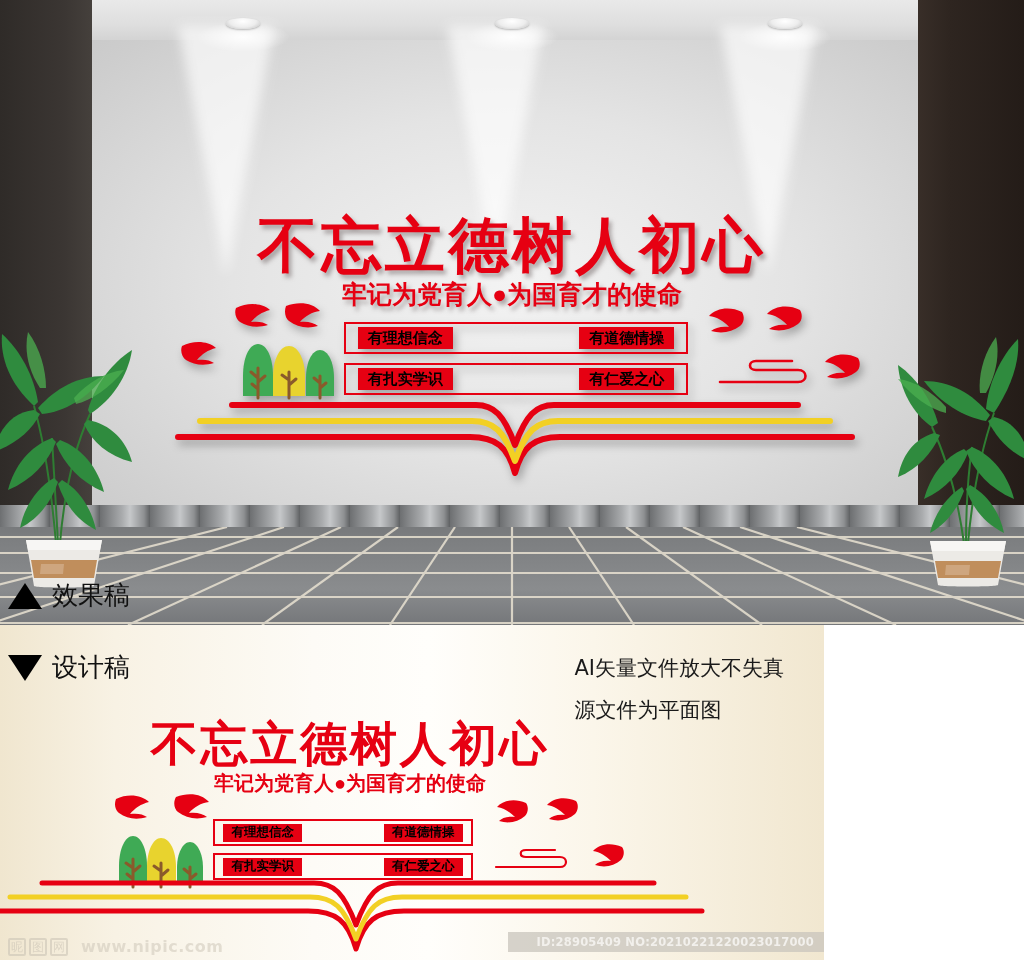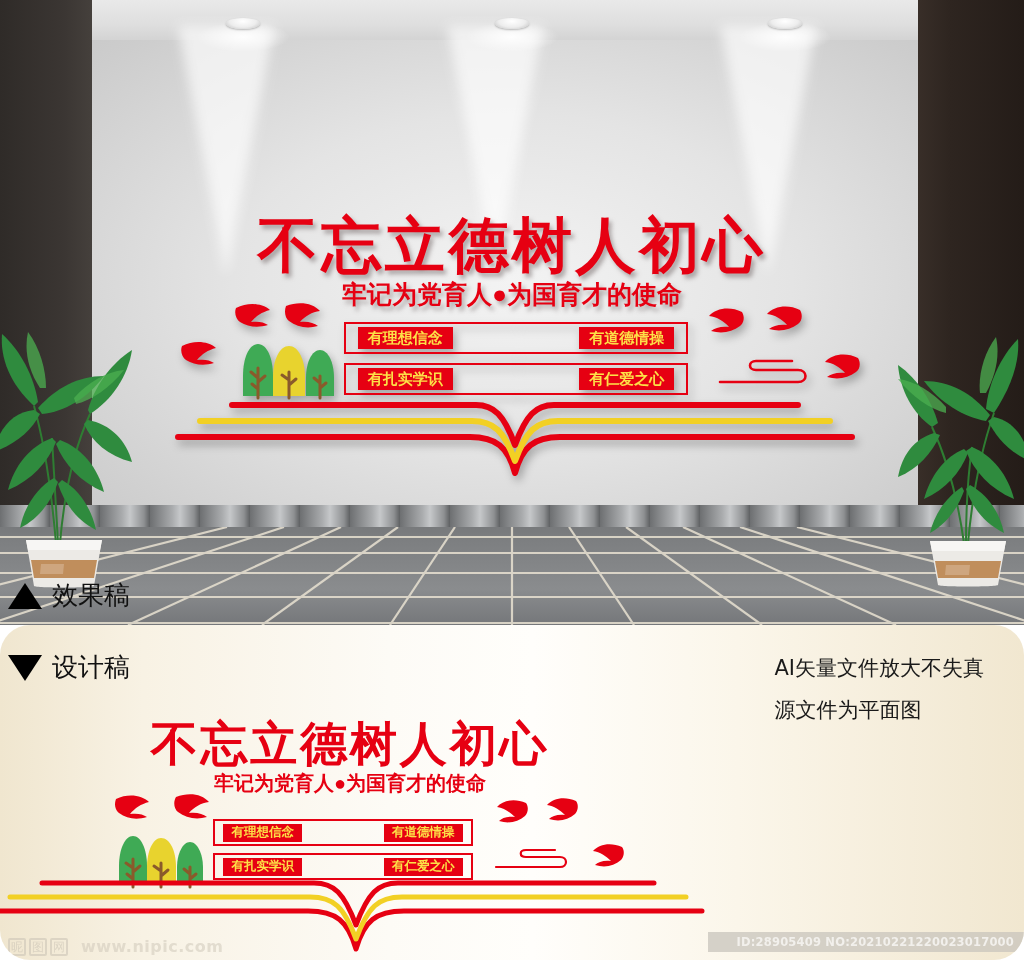--- a/index.html
+++ b/index.html
@@ -97,21 +97,21 @@
   .slogan-frame {
     position: absolute; left: 0; top: 0; right: 0; bottom: 0;
     border-top: 2px solid #e60012;
     border-bottom: 2px solid #e60012;
     border-left: 2px solid #e60012;
   }
   .slogan-cell.right .slogan-frame { border-left: none; border-right: 2px solid #e60012; }
   .slogan-chip {
     position: absolute; top: 50%; transform: translateY(-50%);
     background: #e60012;
-    color: #fde047; font-weight: bold; white-space: nowrap;
+    color: #000000; font-weight: bold; white-space: nowrap;
     display: flex; align-items: center; justify-content: center;
     font-family: "Liberation Serif", "DejaVu Serif", serif;
     text-align: right;
   }
   .slogan-cell.left .slogan-chip { left: 8%; }
   .slogan-cell.right .slogan-chip { right: 8%; }
 
   
   .book svg { display: block; }
   .deco svg { display: block; }
@@ -127,25 +127,24 @@
     display: flex; align-items: center; gap: 10px;
     font-family: "DejaVu Sans", "Liberation Sans", sans-serif;
     color: #111; font-size: 26px; font-weight: 500;
   }
   .tri { width: 0; height: 0; }
   .tri.up { border-left: 17px solid transparent; border-right: 17px solid transparent; border-bottom: 26px solid #000; }
   .tri.down { border-left: 17px solid transparent; border-right: 17px solid transparent; border-top: 26px solid #000; }
 
   
   .design-scene {
-    position: absolute; left: 0; top: 625px; width: 1024px; height: 335px;
+    position: absolute; left: 0; top: 625px; width: 824px; height: 335px;
     background: linear-gradient(90deg,
       #f0e6cf 0%, #f8f2e4 14%, #fdfbf6 38%, #fffefb 52%, #fbf6ea 72%, #f1e7d0 100%);
     overflow: hidden;
-    border-radius: 30px;
   }
 
   
   .notes {
     position: absolute; right: 40px; top: 22px;
     font-family: "DejaVu Sans", "Liberation Sans", sans-serif;
     color: #1a1a1a; font-size: 21px; line-height: 2.0;
     text-align: left;
   }
   .notes .line { white-space: nowrap; }

